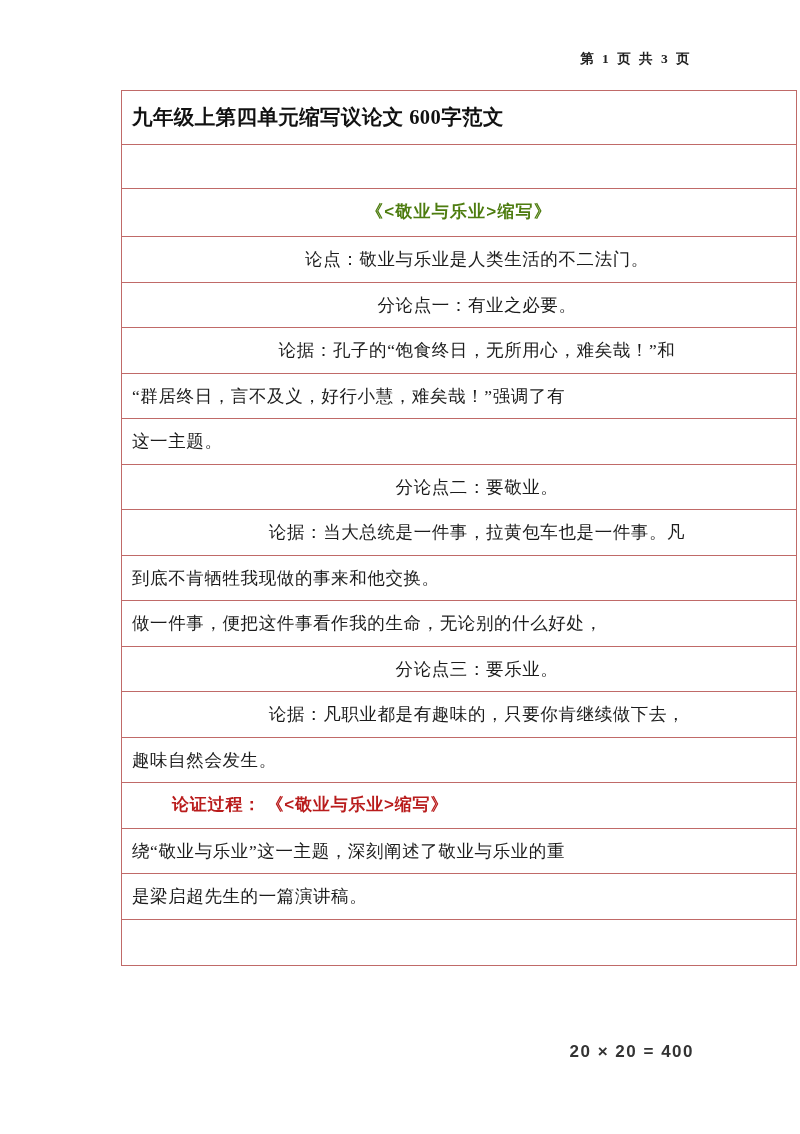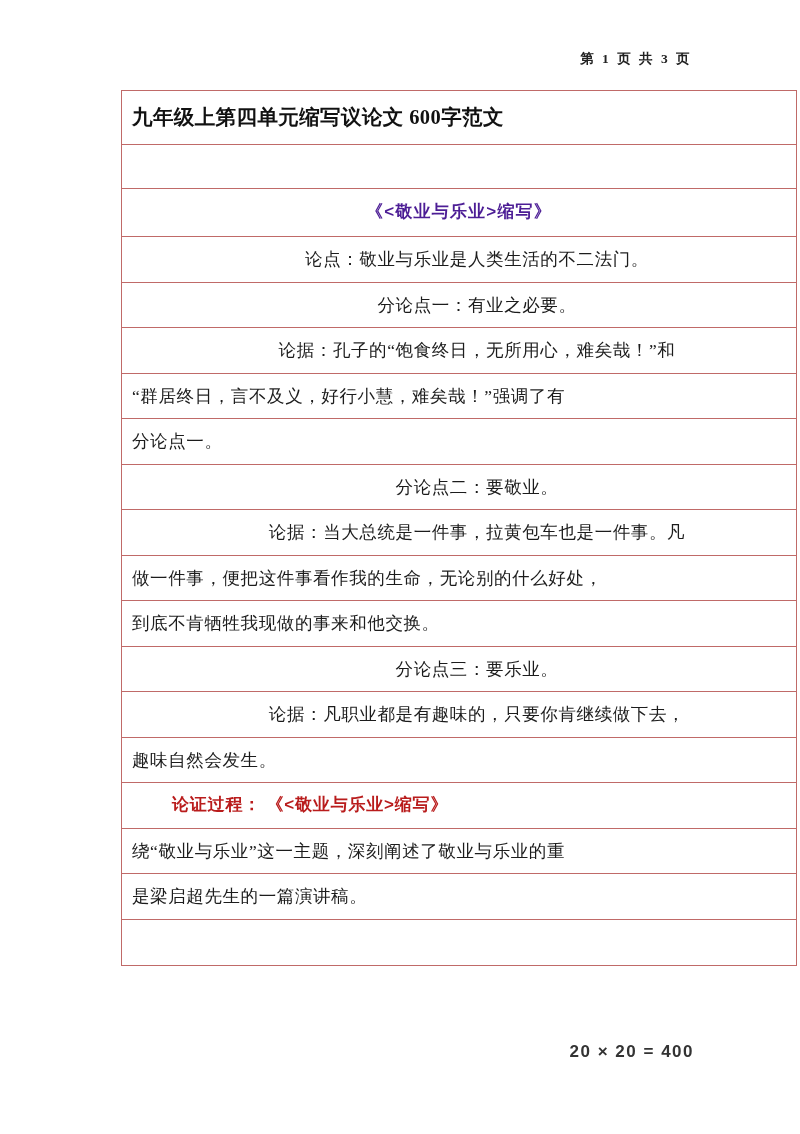--- a/index.html
+++ b/index.html
@@ -69,21 +69,21 @@
     line-height: 1.1;
     white-space: nowrap;
   }
 
   .red-head {
     display: block;
     text-align: center;
     font-family: "Liberation Sans", "DejaVu Sans", sans-serif;
     font-size: 17px;
     font-weight: bold;
-    color: #4c1d95;
+    color: #4d7c0f;
     letter-spacing: 1.2px;
     line-height: 1.1;
   }
 
   .body-line {
     display: block;
     font-family: "Liberation Serif", "DejaVu Serif", serif;
     font-size: 17.5px;
     color: #1c1c1c;
     letter-spacing: 0.6px;
@@ -164,45 +164,45 @@
       </tr>
 
       <tr class="r-line">
         <td>
           <span class="body-line">“群居终日，言不及义，好行小慧，难矣哉！”强调了有</span>
         </td>
       </tr>
 
       <tr class="r-line">
         <td>
-          <span class="body-line">分论点一。</span>
+          <span class="body-line">这一主题。</span>
         </td>
       </tr>
 
       <tr class="r-line">
         <td>
           <span class="body-line indent-2">分论点二：要敬业。</span>
         </td>
       </tr>
 
       <tr class="r-line">
         <td>
           <span class="body-line indent-2">论据：当大总统是一件事，拉黄包车也是一件事。凡</span>
         </td>
       </tr>
 
       <tr class="r-line">
         <td>
+          <span class="body-line">到底不肯牺牲我现做的事来和他交换。</span>
+        </td>
+      </tr>
+
+      <tr class="r-line">
+        <td>
           <span class="body-line">做一件事，便把这件事看作我的生命，无论别的什么好处，</span>
-        </td>
-      </tr>
-
-      <tr class="r-line">
-        <td>
-          <span class="body-line">到底不肯牺牲我现做的事来和他交换。</span>
         </td>
       </tr>
 
       <tr class="r-line">
         <td>
           <span class="body-line indent-2">分论点三：要乐业。</span>
         </td>
       </tr>
 
       <tr class="r-line">

